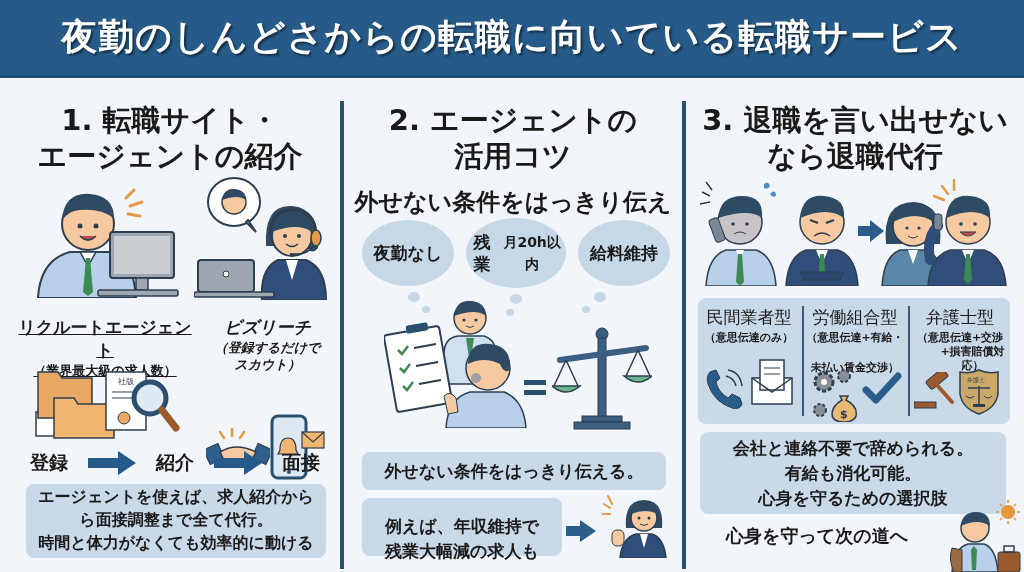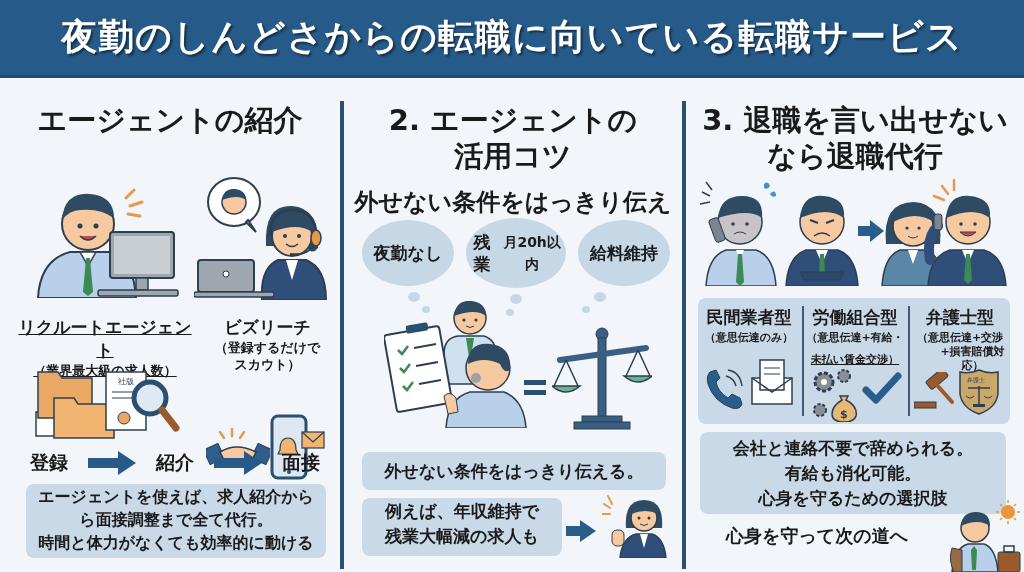--- a/index.html
+++ b/index.html
@@ -52,36 +52,37 @@
     display: flex; flex-direction: row; align-items: center; justify-content: center;
     font-weight: bold; color: #1a1a1a; text-align: center;
   }
   .dot { position: absolute; background: #c6d7e6; border-radius: 50%; }
   svg { display: block; }
   .abs { position: absolute; }
   .type-card {
     position: absolute; top: 218px; height: 126px; background: #c9d9e8; border-radius: 8px;
   }
   .type-col { position: absolute; top: 0; height: 100%; text-align: center; }
-  .type-col .t { font-weight: bold; font-size: 17px; margin-top: 8px; }
+  .type-col .t { font-weight: normal; font-size: 17px; margin-top: 8px; }
   .type-col .s { font-weight: bold; font-size: 11px; line-height: 14px; margin-top: 2px; }
   .vsep { position: absolute; top: 8px; width: 2px; height: 110px; background: #3a5a78; }
 </style>
 </head>
 <body>
 
 <div class="title-bar">
   <h1>夜勤のしんどさからの転職に向いている転職サービス</h1>
 </div>
 
 <div class="divider" style="left:340px;"></div>
 <div class="divider" style="left:682px;"></div>
 
 <div class="col col1">
   <div class="heading" style="top:22px;">
+    <div>1. 転職サイト・</div>
     <div>エージェントの紹介</div>
   </div>
 
   <div class="abs" style="left:30px;top:100px;">
     <svg width="150" height="118" viewBox="0 0 150 118">
       <path d="M8 118 Q10 80 40 72 L80 72 Q104 80 106 118 Z" fill="#b8d0ea" stroke="#2d3e50" stroke-width="2"></path>
       <path d="M50 72 L58 86 L66 72 Z" fill="#fff" stroke="#2d3e50" stroke-width="1.5"></path>
       <path d="M56 78 L60 78 L63 112 L58 116 L53 112 Z" fill="#3d8a55"></path>
       <circle cx="58" cy="44" r="26" fill="#f6c9a0" stroke="#2d3e50" stroke-width="2"></circle>
       <path d="M32 40 Q34 12 60 14 Q84 16 84 38 Q70 28 50 30 Q40 30 32 40 Z" fill="#2f4a63"></path>
@@ -116,21 +117,21 @@
       <rect x="4" y="84" width="56" height="32" rx="3" fill="#9ea7b0" stroke="#2d3e50" stroke-width="2"></rect>
       <circle cx="32" cy="98" r="3" fill="#fff" stroke="#2d3e50"></circle>
       <rect x="0" y="116" width="80" height="5" rx="2" fill="#9ea7b0" stroke="#2d3e50" stroke-width="1.5"></rect>
     </svg>
   </div>
 
   <div class="label-bold" style="left:10px;top:236px;width:190px;font-size:17px;text-decoration:underline;">
     <div>リクルートエージェント</div>
     <div style="font-size:13px;">（業界最大級の求人数）</div>
   </div>
-  <div class="label-bold" style="left:205px;top:236px;width:125px;font-size:17px;">
+  <div class="label-bold" style="left:205px;top:236px;width:125px;font-size:17px;font-style:italic;">
     <div>ビズリーチ</div>
     <div style="font-size:13px;line-height:17px;">（登録するだけで</div>
     <div style="font-size:13px;line-height:17px;">スカウト）</div>
   </div>
 
   <div class="abs" style="left:32px;top:282px;">
     <svg width="150" height="80" viewBox="0 0 150 80">
       <rect x="4" y="50" width="60" height="24" fill="#fff" stroke="#2d3e50" stroke-width="1.5"></rect>
       <path d="M6 10 L26 10 L30 16 L60 16 L60 56 L6 56 Z" fill="#e9a964" stroke="#2d3e50" stroke-width="1.5"></path>
       <path d="M22 36 L42 36 L46 42 L82 42 L82 76 L22 76 Z" fill="#f0b571" stroke="#2d3e50" stroke-width="1.5"></path>
@@ -250,21 +251,21 @@
       <path d="M0 60 Q14 72 28 60 Z" fill="#6bb38a" stroke="#2d3e50" stroke-width="1.5"></path>
       <path d="M86 24 L74 50 M86 24 L98 50" stroke="#2d3e50" stroke-width="1.5"></path>
       <path d="M72 50 Q86 62 100 50 Z" fill="#6bb38a" stroke="#2d3e50" stroke-width="1.5"></path>
       <rect x="30" y="90" width="40" height="6" fill="#3a5f82" stroke="#2d3e50"></rect>
       <rect x="22" y="96" width="56" height="7" fill="#3a5f82" stroke="#2d3e50"></rect>
     </svg>
   </div>
 
   <div class="box" style="left:18px;top:372px;width:304px;height:38px;font-size:17px;line-height:38px;">外せない条件をはっきり伝える。</div>
 
-  <div class="box" style="left:18px;top:418px;width:200px;height:58px;font-size:17px;line-height:25px;padding-top:1px;">
+  <div class="box" style="left:18px;top:418px;width:200px;height:58px;font-size:17px;line-height:25px;padding-top:16px;">
     <div>例えば、年収維持で</div>
     <div>残業大幅減の求人も</div>
   </div>
   <div class="abs" style="left:222px;top:440px;">
     <svg width="30" height="22" viewBox="0 0 30 22">
         <rect x="0" y="6" width="16" height="10" fill="#2b5d8a"></rect>
         <path d="M14 0 L30 11 L14 22 Z" fill="#2b5d8a"></path>
       </svg>
   </div>
   <div class="abs" style="left:258px;top:414px;">
@@ -367,21 +368,21 @@
           <line x1="14" y1="10" x2="30" y2="10" stroke="#2d3e50"></line>
             <line x1="14" y1="16" x2="30" y2="16" stroke="#2d3e50"></line>
           <path d="M2 20 L22 34 L42 20" fill="none" stroke="#2d3e50" stroke-width="1.5"></path>
         </svg>
       </div>
     </div>
     <div class="vsep" style="left:104px;"></div>
     <div class="type-col" style="left:106px;width:102px;">
       <div class="t">労働組合型</div>
       <div class="s">（意思伝達+有給・</div>
-      <div class="s" style="margin-top:8px;text-decoration:underline;">未払い賃金交渉）</div>
+      <div class="s" style="margin-top:16px;">未払い賃金交渉）</div>
       <div class="abs" style="left:6px;top:70px;">
         <svg width="50" height="54" viewBox="0 0 50 54">
           <circle cx="14" cy="14" r="9" fill="#8a8f95" stroke="#2d3e50" stroke-width="3" stroke-dasharray="4 2"></circle>
           <circle cx="14" cy="14" r="3" fill="#fff"></circle>
           <circle cx="34" cy="8" r="6" fill="#8a8f95" stroke="#2d3e50" stroke-width="2" stroke-dasharray="3 2"></circle>
           <circle cx="10" cy="42" r="6" fill="#8a8f95" stroke="#2d3e50" stroke-width="2" stroke-dasharray="3 2"></circle>
           <g>
             <path d="M30 28 L38 28 L36 32 Q48 38 46 48 Q44 54 34 54 Q22 54 22 46 Q22 38 32 32 Z" fill="#e9b974" stroke="#2d3e50" stroke-width="1.5"></path>
             <text x="30" y="50" font-size="11" font-weight="bold" fill="#2d3e50" font-family="DejaVu Sans, sans-serif">$</text>
           </g>

